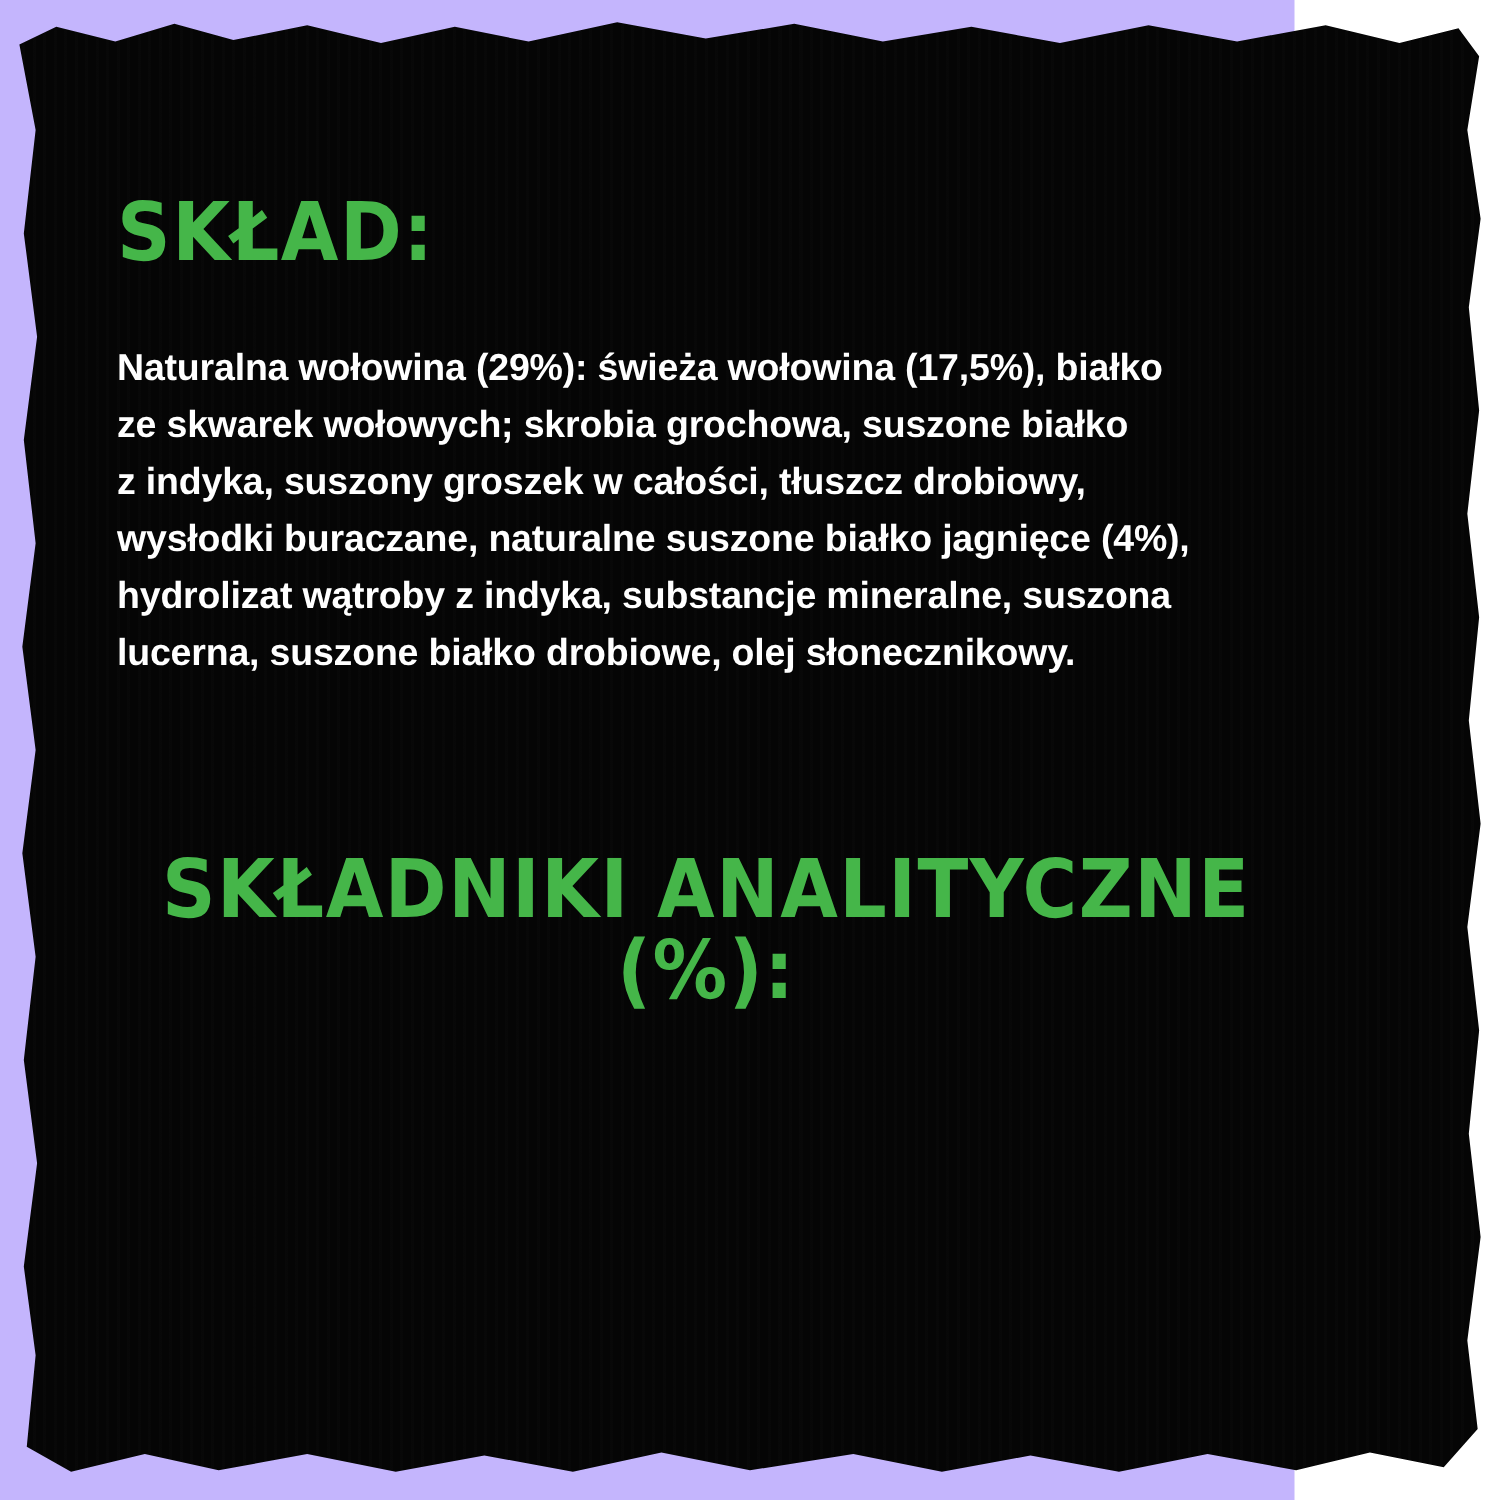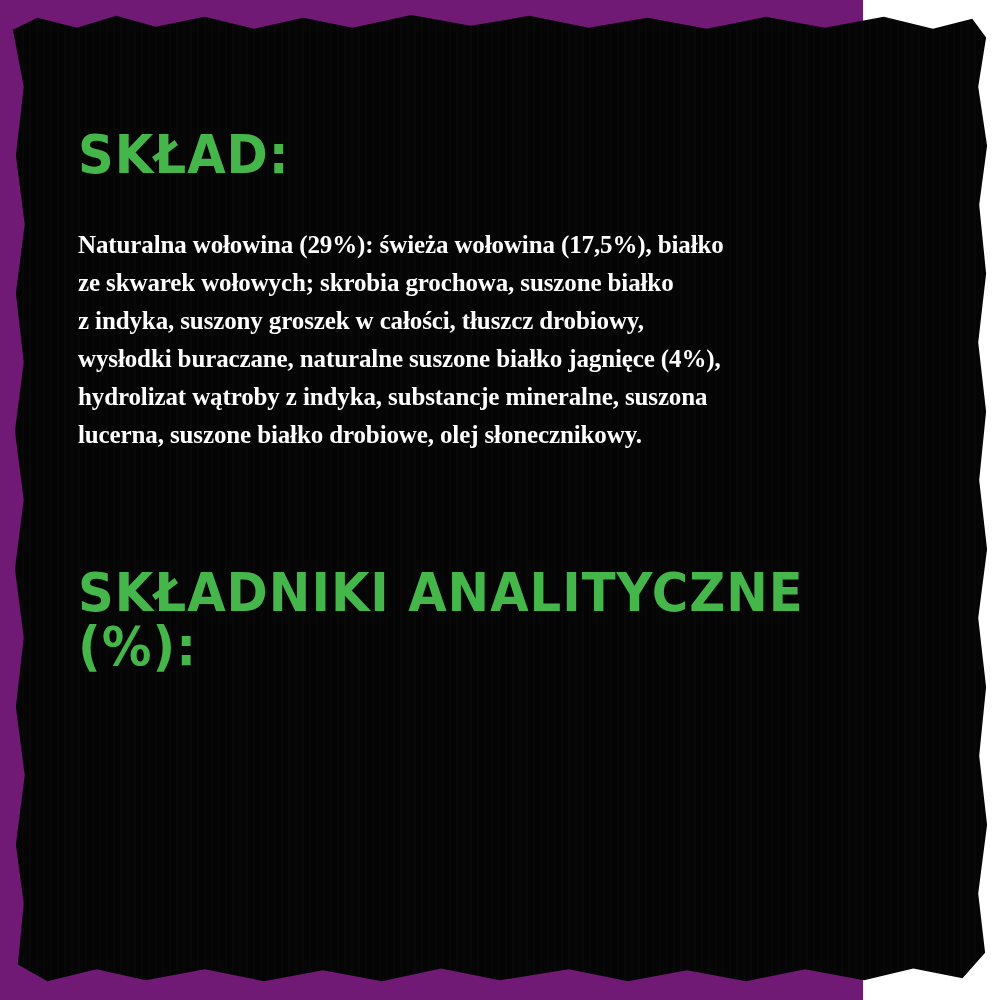--- a/index.html
+++ b/index.html
@@ -11,21 +11,21 @@
     width: 1000px;
     height: 1000px;
     overflow: hidden;
     font-family: "Liberation Sans", sans-serif;
   }
 
   .panel {
     position: relative;
     width: 863px;
     height: 1000px;
-    background: #701a75;
+    background: #c4b5fd;
     box-sizing: border-box;
   }
 
   
   .plate {
     position: absolute;
     left: 8px;
     top: 8px;
     width: 984px;
     height: 984px;
@@ -85,31 +85,31 @@
 
   #analytical-heading {
     font-size: 54px;
     margin: 0 0 40px 0;
     transform: scaleX(0.92);
     transform-origin: left center;
   }
 
   .body-text {
     color: #ffffff;
-    font-family: Liberation Serif, serif;
+    font-family: Liberation Sans, sans-serif;
     font-weight: bold;
     font-size: 25px;
     line-height: 1.52;
     white-space: pre-line;
     letter-spacing: -0.005em;
   }
 
   .section-ingredients { margin-bottom: 112px; }
 
-  .section-analytical { margin-top: 0; }
+  .section-analytical { margin-top: 0; text-align: center; }
 </style>
 </head>
 <body>
 
 <div class="panel">
   <div class="plate">
     <div class="grain"></div>
 
     <div class="content">
 

